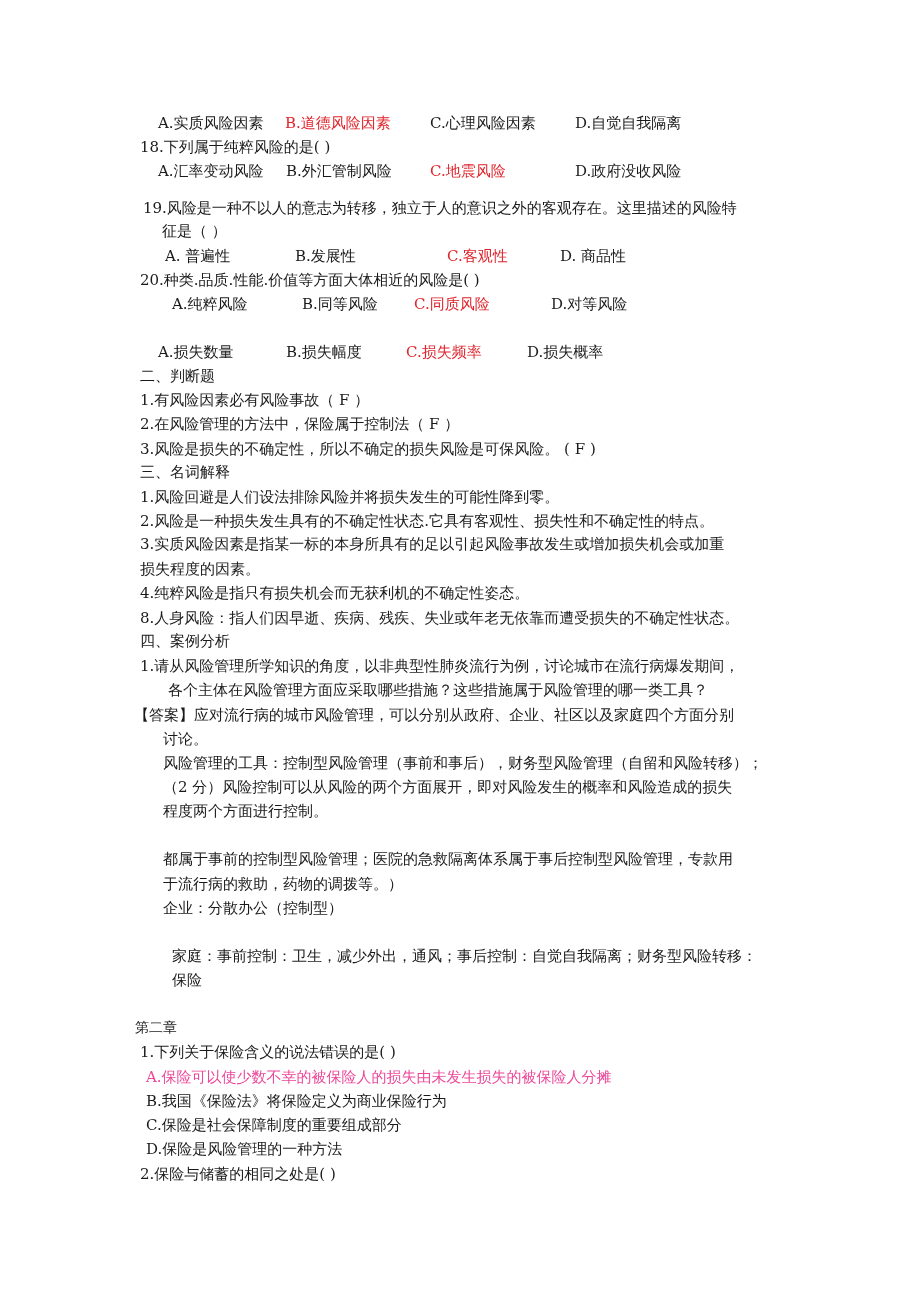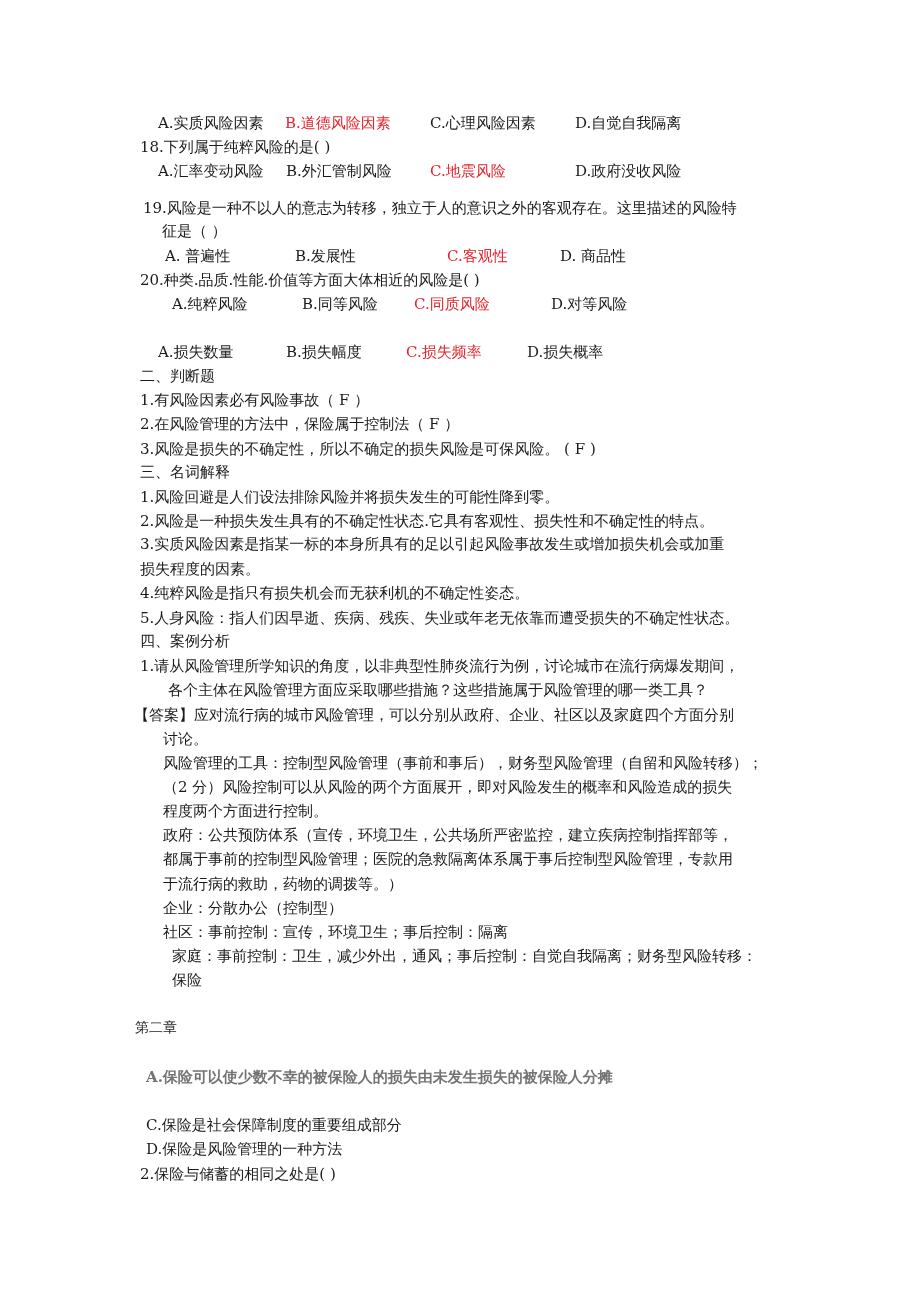--- a/index.html
+++ b/index.html
@@ -8,21 +8,21 @@
     font-family: "DejaVu Serif", "Liberation Serif", serif;
     color: #1a1a1a;
   }
   .page { position: absolute; left: 0; top: 0; width: 920px; height: 1151px; }
   .ln {
     position: absolute; white-space: nowrap;
     font-size: 15px; line-height: 20px; height: 20px;
     letter-spacing: 0px;
   }
   .red { color: #e0242c; }
-  .orange { color: #737373; font-weight: bold; }
+  .orange { color: #ec4899; }
   .heading-ch { font-family: "DejaVu Sans", "Liberation Sans", sans-serif; font-size: 14px; }
 </style>
 </head>
 <body>
 
 <div class="page">
 
   <div class="ln" style="left:158px;top:113px">A.实质风险因素</div>
   <div class="ln red" style="left:285px;top:113px">B.道德风险因素</div>
   <div class="ln" style="left:430px;top:113px">C.心理风险因素</div>
@@ -56,37 +56,37 @@
   <div class="ln" style="left:140px;top:390px">1.有风险因素必有风险事故（  F     ）</div>
   <div class="ln" style="left:140px;top:414px">2.在风险管理的方法中，保险属于控制法（    F   ）</div>
   <div class="ln" style="left:140px;top:439px">3.风险是损失的不确定性，所以不确定的损失风险是可保风险。 (    F   )</div>
 
   <div class="ln" style="left:140px;top:462px">三、名词解释</div>
   <div class="ln" style="left:140px;top:487px">1.风险回避是人们设法排除风险并将损失发生的可能性降到零。</div>
   <div class="ln" style="left:140px;top:511px">2.风险是一种损失发生具有的不确定性状态.它具有客观性、损失性和不确定性的特点。</div>
   <div class="ln" style="left:140px;top:534px">3.实质风险因素是指某一标的本身所具有的足以引起风险事故发生或增加损失机会或加重</div>
   <div class="ln" style="left:140px;top:559px">损失程度的因素。</div>
   <div class="ln" style="left:140px;top:583px">4.纯粹风险是指只有损失机会而无获利机的不确定性姿态。</div>
-  <div class="ln" style="left:140px;top:608px">5.人身风险：指人们因早逝、疾病、残疾、失业或年老无依靠而遭受损失的不确定性状态。</div>
+  <div class="ln" style="left:140px;top:608px">8.人身风险：指人们因早逝、疾病、残疾、失业或年老无依靠而遭受损失的不确定性状态。</div>
 
   <div class="ln" style="left:140px;top:631px">四、案例分析</div>
   <div class="ln" style="left:140px;top:656px">1.请从风险管理所学知识的角度，以非典型性肺炎流行为例，讨论城市在流行病爆发期间，</div>
   <div class="ln" style="left:134px;top:705px">【答案】应对流行病的城市风险管理，可以分别从政府、企业、社区以及家庭四个方面分别</div>
   <div class="ln" style="left:168px;top:680px">各个主体在风险管理方面应采取哪些措施？这些措施属于风险管理的哪一类工具？</div>
   <div class="ln" style="left:163px;top:729px">讨论。</div>
   <div class="ln" style="left:163px;top:753px">风险管理的工具：控制型风险管理（事前和事后），财务型风险管理（自留和风险转移）；</div>
   <div class="ln" style="left:163px;top:777px">（2 分）风险控制可以从风险的两个方面展开，即对风险发生的概率和风险造成的损失</div>
   <div class="ln" style="left:163px;top:801px">程度两个方面进行控制。</div>
-  <div class="ln" style="left:163px;top:825px">政府：公共预防体系（宣传，环境卫生，公共场所严密监控，建立疾病控制指挥部等，</div>
   <div class="ln" style="left:163px;top:849px">都属于事前的控制型风险管理；医院的急救隔离体系属于事后控制型风险管理，专款用</div>
   <div class="ln" style="left:163px;top:874px">于流行病的救助，药物的调拨等。）</div>
   <div class="ln" style="left:163px;top:898px">企业：分散办公（控制型）</div>
-  <div class="ln" style="left:163px;top:922px">社区：事前控制：宣传，环境卫生；事后控制：隔离</div>
   <div class="ln" style="left:172px;top:946px">家庭：事前控制：卫生，减少外出，通风；事后控制：自觉自我隔离；财务型风险转移：</div>
   <div class="ln" style="left:172px;top:970px">保险</div>
 
   <div class="ln heading-ch" style="left:135px;top:1017px">第二章</div>
+  <div class="ln" style="left:140px;top:1042px">1.下列关于保险含义的说法错误的是(        )</div>
   <div class="ln orange" style="left:146px;top:1067px">A.保险可以使少数不幸的被保险人的损失由未发生损失的被保险人分摊</div>
+  <div class="ln" style="left:146px;top:1091px">B.我国《保险法》将保险定义为商业保险行为</div>
   <div class="ln" style="left:146px;top:1115px">C.保险是社会保障制度的重要组成部分</div>
   <div class="ln" style="left:146px;top:1139px">D.保险是风险管理的一种方法</div>
   <div class="ln" style="left:140px;top:1164px">2.保险与储蓄的相同之处是(        )</div>
 
 </div>
 
 </body></html>

